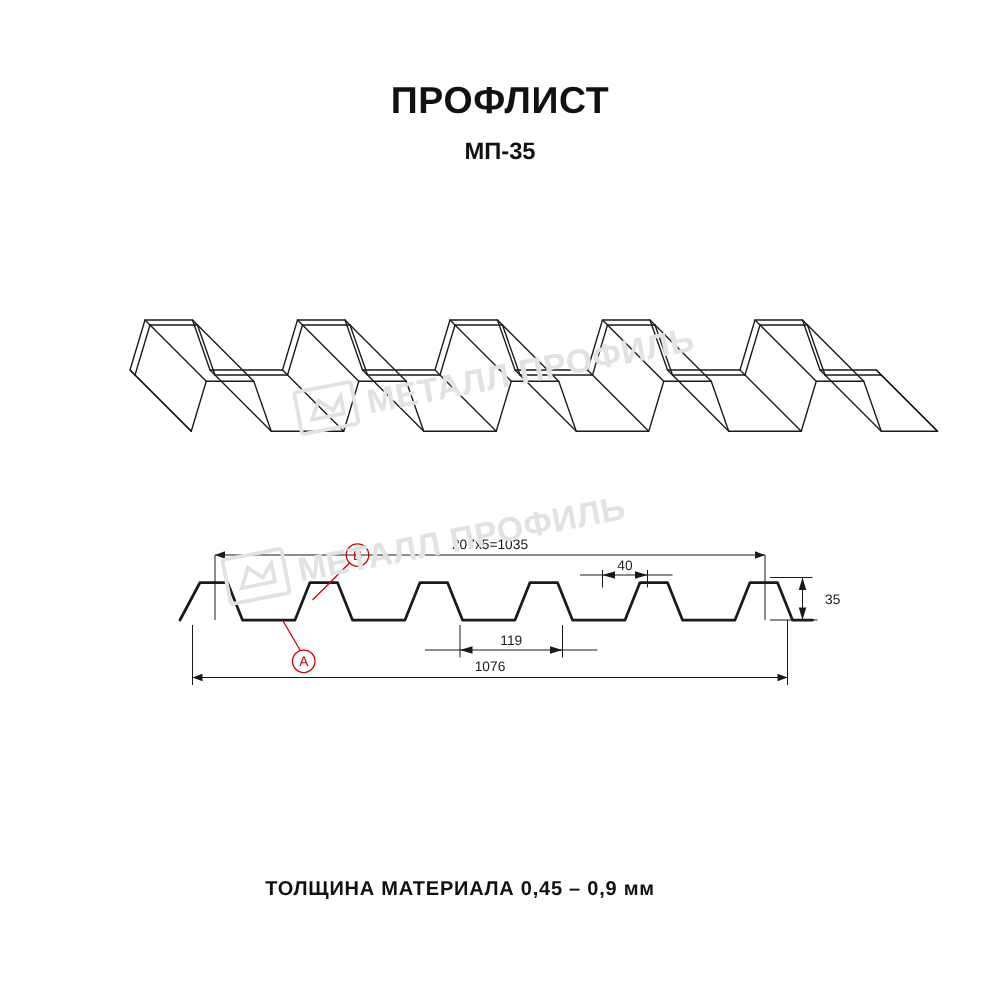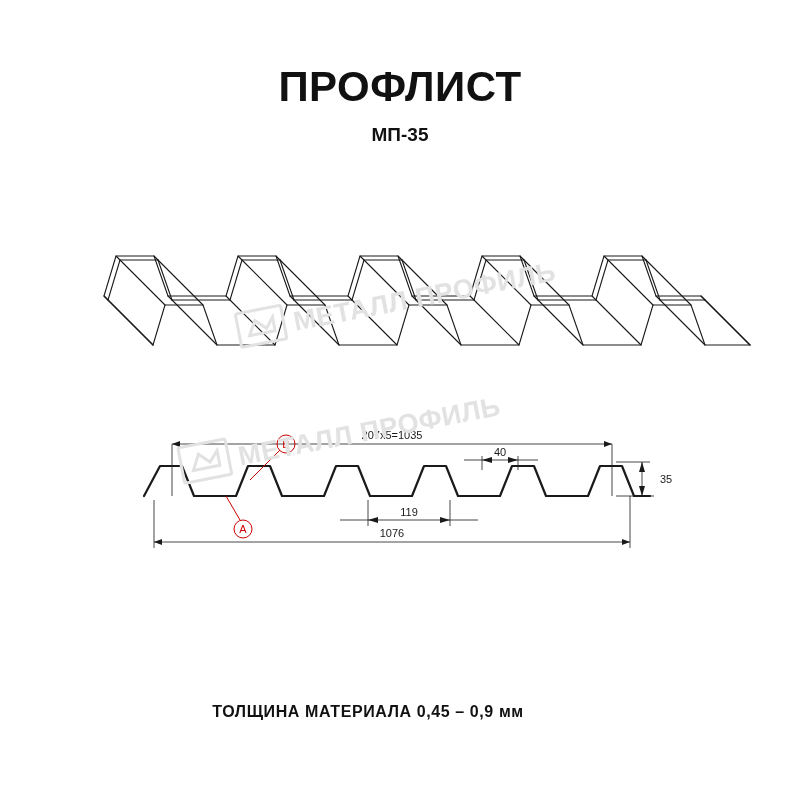--- a/index.html
+++ b/index.html
@@ -23,21 +23,21 @@
 
   
   .title-block {
     position: absolute;
     left: 0;
     top: 64px;
     width: 800px;
     text-align: center;
   }
   .title {
-    font-size: 42px;
+    font-size: 30px;
     font-weight: bold;
     letter-spacing: 0.5px;
     color: #111111;
     line-height: 1.1;
   }
   .subtitle {
     margin-top: 14px;
     font-size: 19px;
     font-weight: bold;
     color: #111111;

